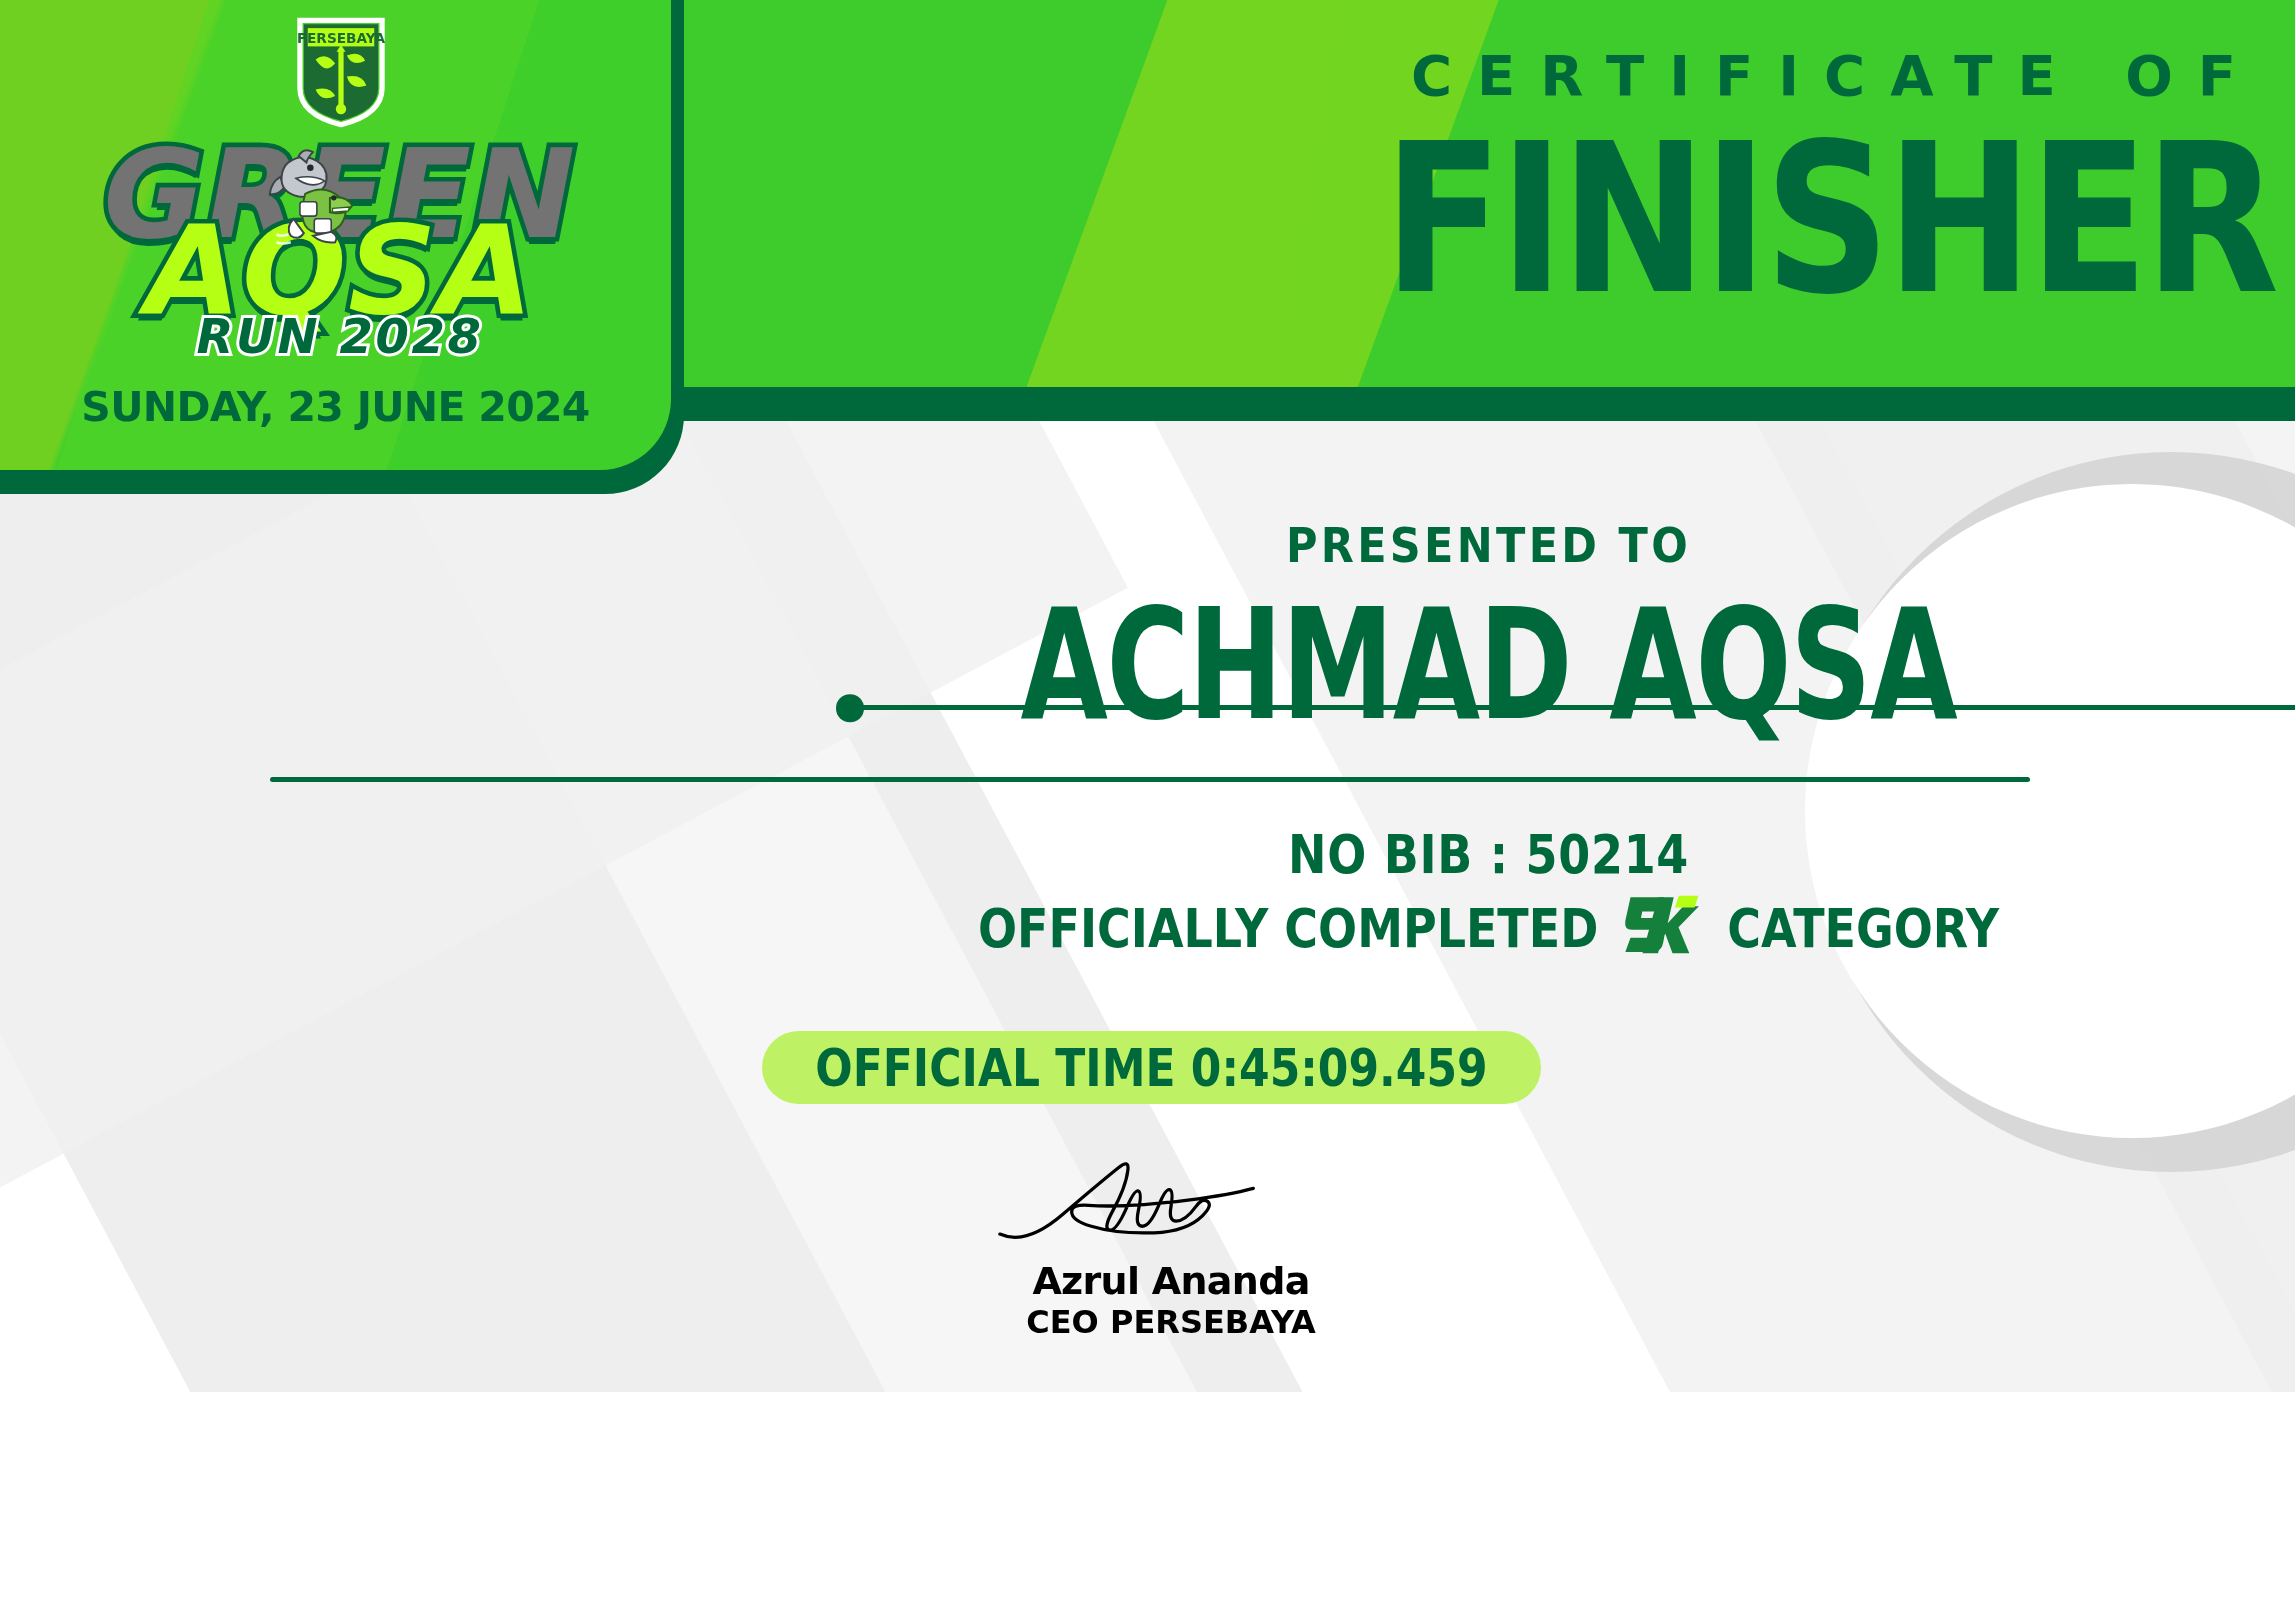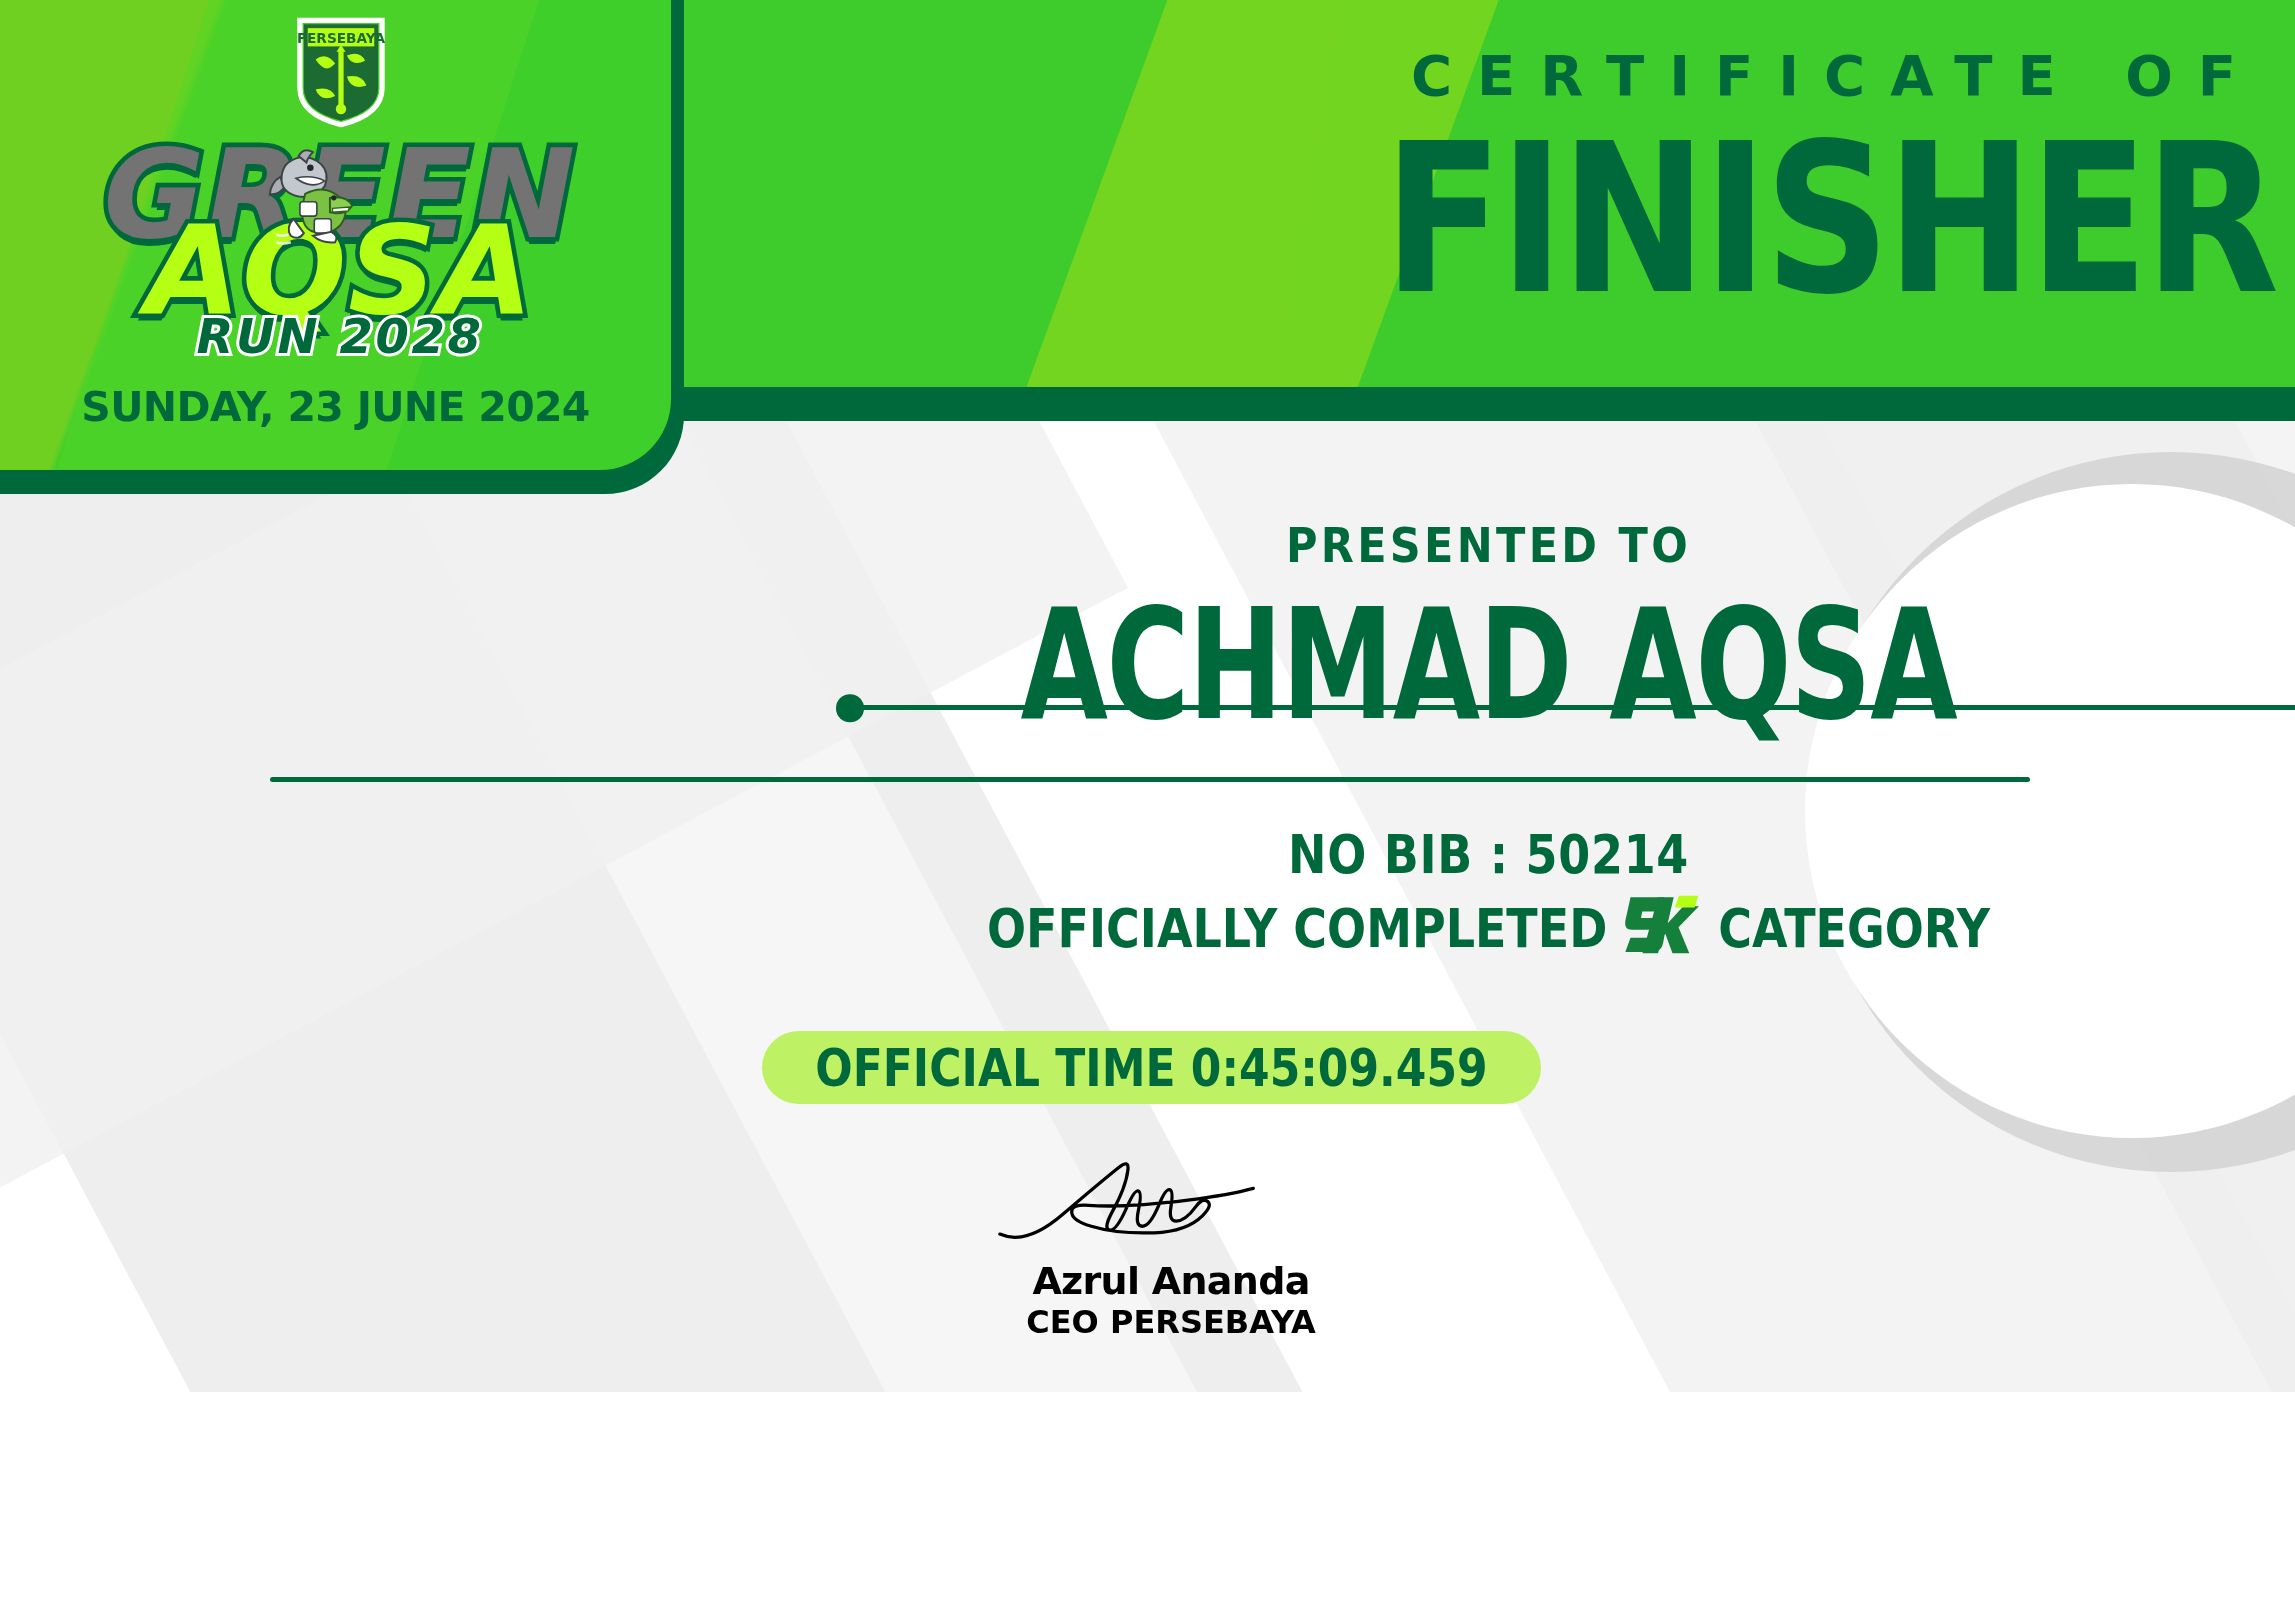--- a/index.html
+++ b/index.html
@@ -176,21 +176,21 @@
   .bib{
     position:absolute;left:681px;top:824px;width:1615px;
     text-align:center;z-index:7;
     font-family:"DejaVu Sans", sans-serif;
     font-weight:bold;font-size:46px;letter-spacing:0.7px;
     color:#00693c;
     transform:scaleY(1.15);transform-origin:top center;
   }
   .cat-row{
     position:absolute;left:681px;top:893px;width:1615px;
-    display:flex;align-items:center;justify-content:center;gap:17px;
+    display:flex;align-items:center;justify-content:center;gap:26px;
     z-index:7;
   }
   .cat-text{
     font-family:"DejaVu Sans", sans-serif;
     font-weight:bold;font-size:46px;letter-spacing:0px;
     color:#00693c;
     transform:scaleY(1.15);
   }
   .logo5k{width:77px;height:71px;display:block;}
 

